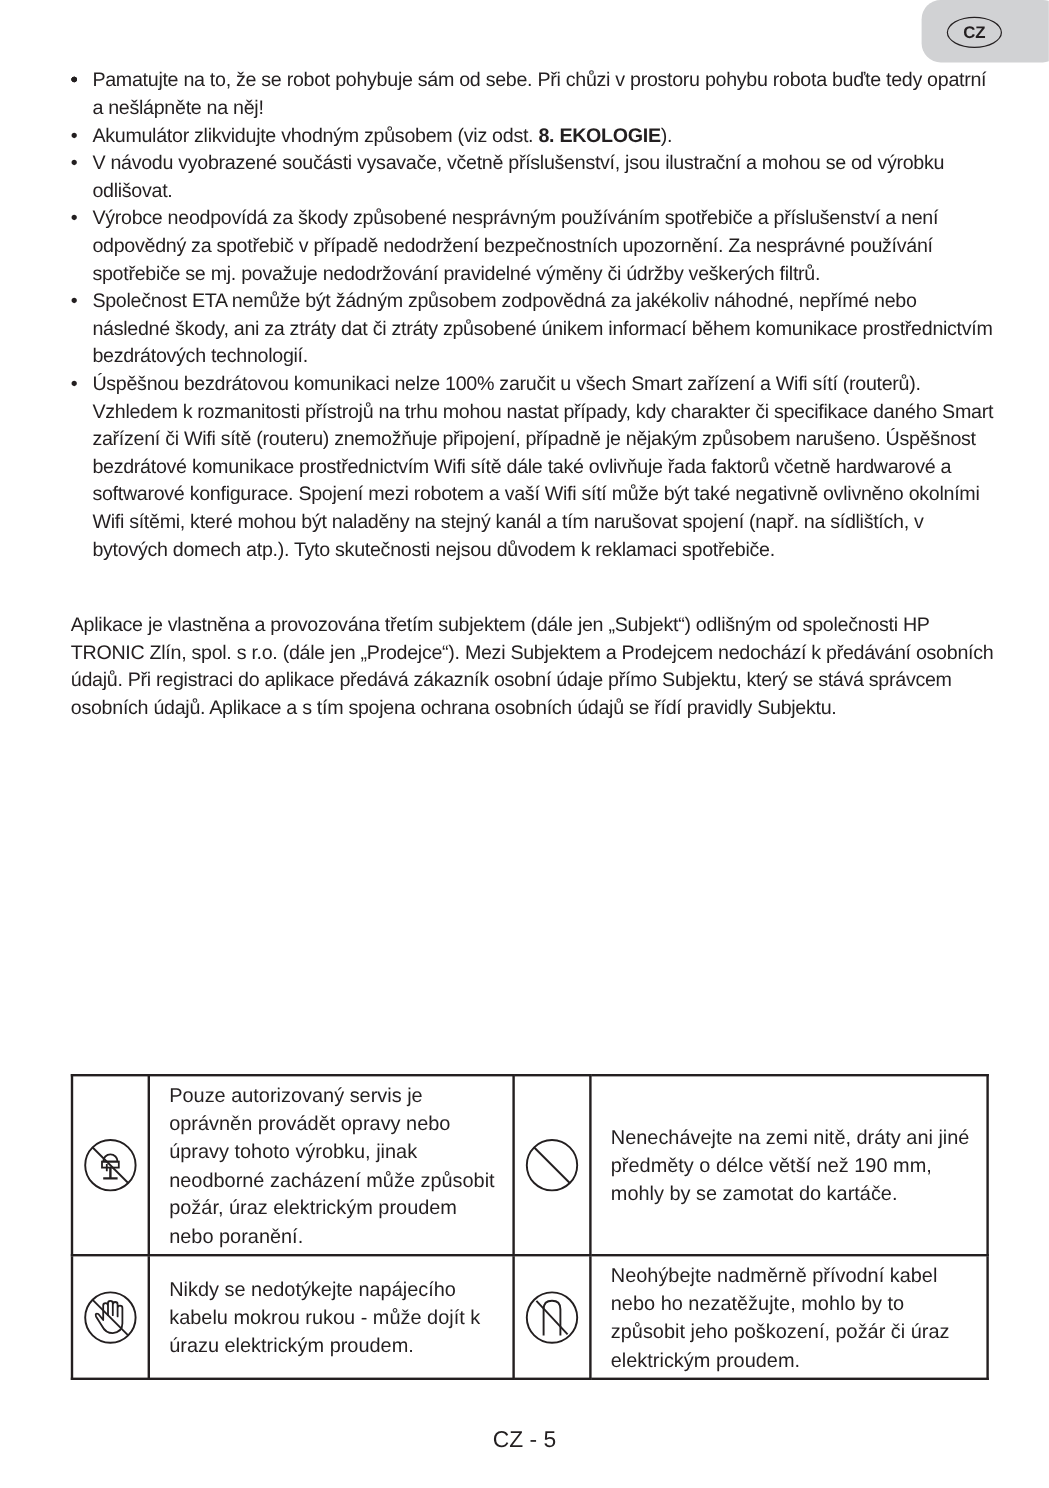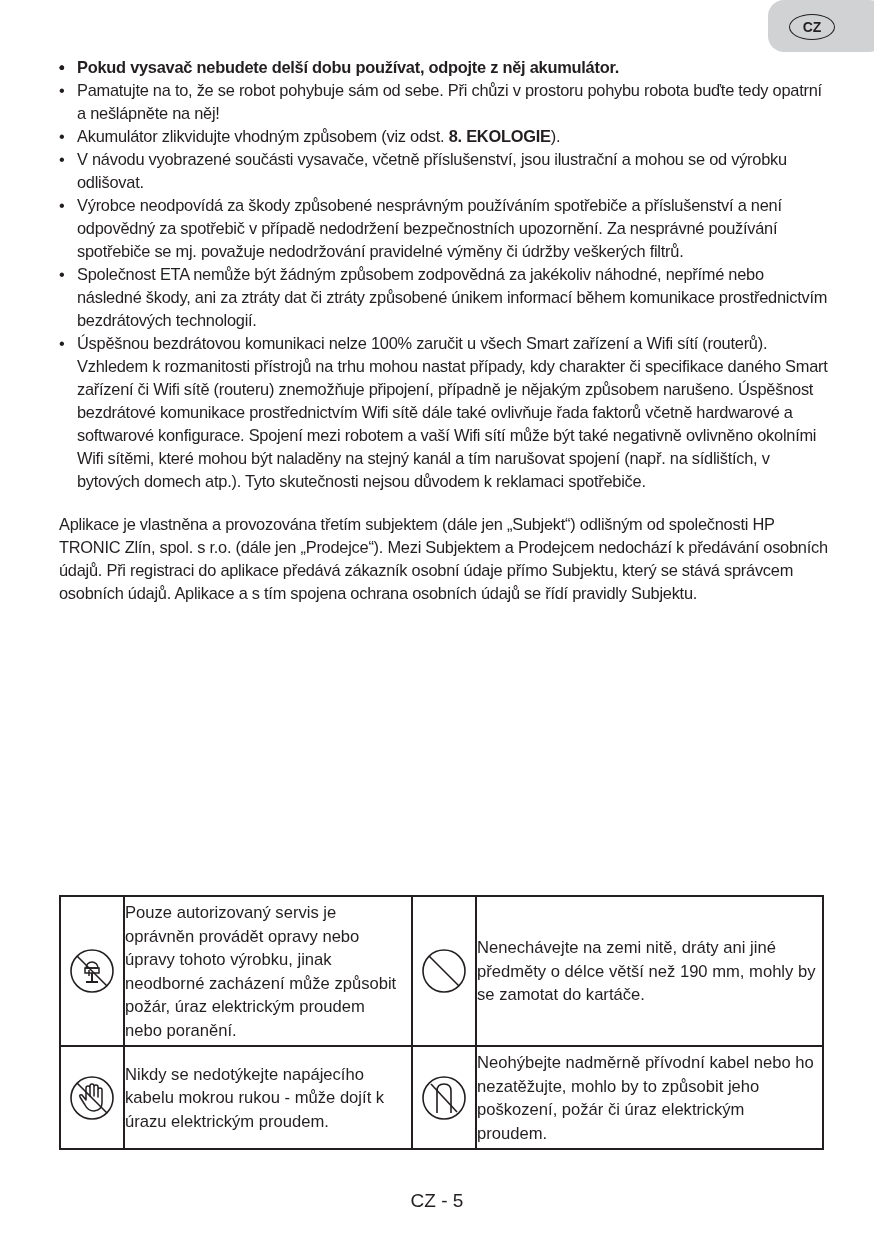--- a/index.html
+++ b/index.html
@@ -8,44 +8,44 @@
   .lang-tab { position:absolute; left:768px; top:0; width:117px; height:52px; background:#d1d2d4;border-radius:16px; }
   .lang-oval { position:absolute; left:21px; top:14px; width:46px; height:26px; border:1.5px solid #231f20;
                border-radius:50%; box-sizing:border-box; display:flex; align-items:center; justify-content:center;
                font-weight:bold; font-size:14px; }
   .content { position:absolute; left:59px; top:56px; width:770px; font-size:16.4px; line-height:23px; letter-spacing:-0.25px; }
   .content ul { list-style:none; margin:0; padding:0; }
   .content li { position:relative; padding-left:18px; }
   .content li .bullet { position:absolute; left:0; top:0; }
   .bold { font-weight:bold; }
   .heading { font-weight:bold; margin-top:22px; margin-bottom:2px; }
-  .para { margin-top:20px; }
+  .para { margin-top:40px; }
   table.warn { position:absolute; left:59px; top:895px; width:765px; border-collapse:collapse;
                font-size:16.6px; line-height:23.5px; }
   table.warn td { border:2px solid #231f20; vertical-align:middle; }
   td.icon-cell { width:62px; text-align:center; padding:0; }
-  td.text-cell { padding:4px 6px 3px 0; }
+  td.text-cell { padding:4px 6px 3px 16px; }
   td.text-left { width:280px; }
   .row1 { height:142px; }
   .row2 { height:97px; }
   .icon svg { display:block; margin:0 auto; }
   .footer { position:absolute; left:0; width:874px; top:1190px; text-align:center; font-size:19px; }
 </style>
 </head>
 <body>
 
 <div class="lang-tab">
   <div class="lang-oval">CZ</div>
 </div>
 
 <div class="content">
   <ul>
     <li><span class="bullet">•</span></li>
     <li><span class="bullet">•</span></li>
-    <li class="bold"><span class="bullet">•</span><span>Pokud vysavač nebudete delší dobu používat, odpojte z něj akumulátor.</span></li>
+    <li class="bold"><span class="bullet">•</span></li>
     <li><span class="bullet">•</span><span>Pamatujte na to, že se robot pohybuje sám od sebe. Při chůzi v prostoru pohybu robota buďte tedy opatrní a nešlápněte na něj!</span></li>
     <li><span class="bullet">•</span><span>Akumulátor zlikvidujte vhodným způsobem (viz odst. </span><span class="bold">8. EKOLOGIE</span><span>).</span></li>
     <li><span class="bullet">•</span><span>V návodu vyobrazené součásti vysavače, včetně příslušenství, jsou ilustrační a mohou se od výrobku odlišovat.</span></li>
     <li><span class="bullet">•</span><span>Výrobce neodpovídá za škody způsobené nesprávným používáním spotřebiče a příslušenství a není odpovědný za spotřebič v případě nedodržení bezpečnostních upozornění. Za nesprávné používání spotřebiče se mj. považuje nedodržování pravidelné výměny či údržby veškerých filtrů.</span></li>
   </ul>
 
   <ul>
     <li><span class="bullet">•</span><span>Společnost ETA nemůže být žádným způsobem zodpovědná za jakékoliv náhodné, nepřímé nebo následné škody, ani za ztráty dat či ztráty způsobené únikem informací během komunikace prostřednictvím bezdrátových technologií.</span></li>
     <li><span class="bullet">•</span><span>Úspěšnou bezdrátovou komunikaci nelze 100% zaručit u všech Smart zařízení a Wifi sítí (routerů). Vzhledem k rozmanitosti přístrojů na trhu mohou nastat případy, kdy charakter či specifikace daného Smart zařízení či Wifi sítě (routeru) znemožňuje připojení, případně je nějakým způsobem narušeno. Úspěšnost bezdrátové komunikace prostřednictvím Wifi sítě dále také ovlivňuje řada faktorů včetně hardwarové a softwarové konfigurace. Spojení mezi robotem a vaší Wifi sítí může být také negativně ovlivněno okolními Wifi sítěmi, které mohou být naladěny na stejný kanál a tím narušovat spojení (např. na sídlištích, v bytových domech atp.). Tyto skutečnosti nejsou důvodem k reklamaci spotřebiče.</span></li>
   </ul>

